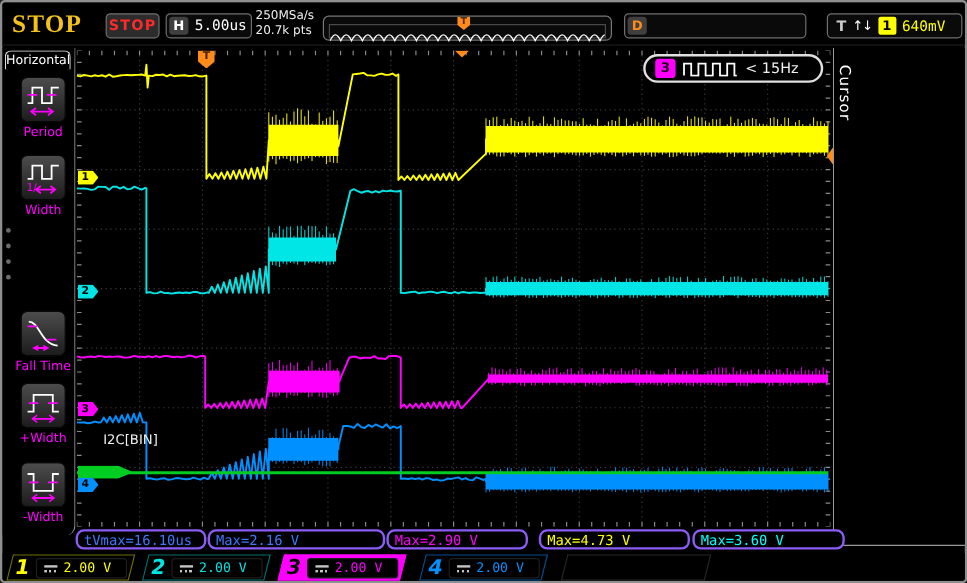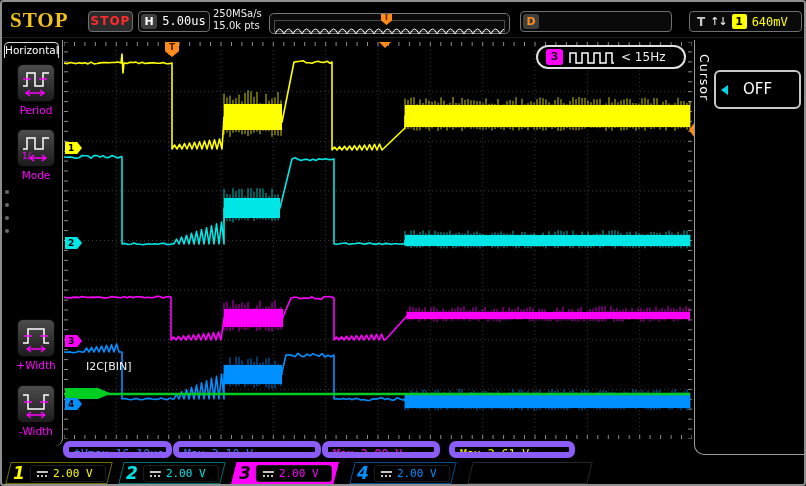--- a/index.html
+++ b/index.html
@@ -55,21 +55,21 @@
   #tag-r1 { width:21px; height:11px; font-size:8px; line-height:11px;padding-left:46px; }
   #trig-top { position:absolute; left:101px; top:0; width:14px; height:15px; background:#ff8c1a; clip-path:polygon(0 0,100% 0,100% 62%,50% 100%,0 62%); color:#4a2000; font-weight:bold; font-size:9px; text-align:center; line-height:11px; }
   #d-tri { position:absolute; left:315px; top:0; width:12px; height:6px; background:#ff8c1a; clip-path:polygon(0 0,100% 0,50% 100%); }
   #i2c-label { position:absolute; left:22px; top:318px; color:#f0f0f0; font-size:11px; }
   #badge { position:absolute; left:472px; top:3px; width:150px; height:24px; background:#000; border:2px solid #e0e0e0; border-radius:12px; display:flex; align-items:center; gap:6px; padding:0 8px; }
   #badge-ch { width:17px; height:16px; background:#ff00ff; border-radius:3px; color:#1a001a; font-weight:bold; font-size:11px; text-align:center; line-height:16px; }
   #badge-text { color:#f0f0f0; font-size:12px; white-space:nowrap; }
   #trig-level { position:absolute; left:687px; top:121px; width:16px; height:14px; background:#ff8c1a; clip-path:polygon(32% 0,100% 0,100% 100%,32% 100%,0 50%); color:#4a2000; font-weight:bold; font-size:9px; text-align:center; line-height:14px; padding-left:4px; }
 
   
-  .meas { position:absolute; top:439px; height:17px; background:#000; border:6px solid #8b5cf6; border-radius:7px; font-family:"DejaVu Sans Mono", monospace; font-size:11.5px; line-height:14px; padding-left:5px; white-space:nowrap; overflow:hidden; }
+  .meas { position:absolute; top:439px; height:17px; background:#000; border:2px solid #8b5cf6; border-radius:7px; font-family:"DejaVu Sans Mono", monospace; font-size:11.5px; line-height:14px; padding-left:5px; white-space:nowrap; overflow:hidden; }
 
   
   #chbar { position:absolute; left:0; top:459px; width:806px; height:27px; background:#000; }
   .chblk { position:absolute; top:1px; height:22px; width:102px; transform:skewX(-14deg); border:1px solid; background:#000; }
   .chblk .inner { position:absolute; left:21px; top:2px; width:76px; height:17px; background:#000; border:1px solid #1e1e1e; border-radius:3px; transform:skewX(14deg); display:flex; align-items:center; gap:5px; padding:0 6px; }
   .chnum { position:absolute; left:4px; top:0px; font-size:17px; font-weight:bold; font-style:italic; transform:skewX(14deg); }
   .coup { display:inline-block; width:11px; }
   .coup .s1 { display:block; width:11px; height:2px; background:#c4c4c4; margin-bottom:2px; }
   .coup .s2 { display:block; width:11px; height:2px; background:repeating-linear-gradient(90deg,#c4c4c4 0 2px,transparent 2px 4px); }
   .chscale { font-family:"DejaVu Sans Mono", monospace; font-size:11px; }
@@ -82,21 +82,21 @@
 
   <div id="topbar">
     <div id="brand">STOP</div>
     <div id="stop-btn">STOP</div>
     <div id="h-box" class="pillbox">
       <div class="keycap">H</div>
       <div class="val mono">5.00us</div>
     </div>
     <div id="acq">
       <div>250MSa/s</div>
-      <div>15.0k pts</div>
+      <div>20.7k pts</div>
     </div>
     <div id="posbar">
       <div id="posbar-inner">
         <svg id="squiggle" width="229" height="10">
             <path d="M0,8Q4.5,-2 9,8Q13.5,-2 18,8Q22.5,-2 27,8Q31.5,-2 36,8Q40.5,-2 45,8Q49.5,-2 54,8Q58.5,-2 63,8Q67.5,-2 72,8Q76.5,-2 81,8Q85.5,-2 90,8Q94.5,-2 99,8Q103.5,-2 108,8Q112.5,-2 117,8Q121.5,-2 126,8Q130.5,-2 135,8Q139.5,-2 144,8Q148.5,-2 153,8Q157.5,-2 162,8Q166.5,-2 171,8Q175.5,-2 180,8Q184.5,-2 189,8Q193.5,-2 198,8Q202.5,-2 207,8Q211.5,-2 216,8Q220.5,-2 225,8Q229.5,-2 234,8" stroke="#fff" stroke-width="1" fill="none"></path>
           </svg>
       </div>
       <div id="pos-tmark">T</div>
     </div>
     <div id="d-box" class="pillbox">
@@ -130,24 +130,37 @@
     <div class="sb-item" style="top:89px;">
       <span class="sb-btn">
         <svg width="30" height="30" viewBox="0 0 30 30">
           <polyline points="2,15 6,15 6,4 14,4 14,15 22,15 22,4 28,4" fill="none" stroke="#fff" stroke-width="1.5"></polyline>
           <text x="1" y="25" fill="#ff00ff" font-size="9" font-family="DejaVu Sans, sans-serif">1/</text>
           <line x1="10" y1="24" x2="24" y2="24" stroke="#ff00ff" stroke-width="1.5"></line>
           <polyline points="13,21 9,24 13,27" fill="none" stroke="#ff00ff" stroke-width="1.5"></polyline>
           <polyline points="21,21 25,24 21,27" fill="none" stroke="#ff00ff" stroke-width="1.5"></polyline>
         </svg>
       </span>
-      <span class="sb-label">Mode</span>
-    </div>
-
-
+      <span class="sb-label">Width</span>
+    </div>
+
+
+    <div class="sb-item" style="top:219px;">
+      <span class="sb-btn">
+        <svg width="30" height="30" viewBox="0 0 30 30">
+          <path d="M3,4 C12,4 13,23 27,24" fill="none" stroke="#fff" stroke-width="1.5"></path>
+          <line x1="2" y1="8" x2="10" y2="8" stroke="#ff00ff" stroke-width="1.5"></line>
+          <line x1="18" y1="19" x2="26" y2="19" stroke="#ff00ff" stroke-width="1.5"></line>
+          <line x1="8" y1="26" x2="18" y2="26" stroke="#ff00ff" stroke-width="1.5"></line>
+          <polyline points="11,24 7,26 11,28" fill="none" stroke="#ff00ff" stroke-width="1.2"></polyline>
+          <polyline points="15,24 19,26 15,28" fill="none" stroke="#ff00ff" stroke-width="1.2"></polyline>
+        </svg>
+      </span>
+      <span class="sb-label">Fall Time</span>
+    </div>
 
     <div class="sb-item" style="top:345px;">
       <span class="sb-btn">
         <svg width="30" height="30" viewBox="0 0 30 30">
           <polyline points="2,5 7,5 7,19 23,19 23,5 28,5" fill="none" stroke="#fff" stroke-width="1.5"></polyline>
           <line x1="3" y1="12" x2="11" y2="12" stroke="#ff00ff" stroke-width="1.5"></line>
           <line x1="19" y1="12" x2="27" y2="12" stroke="#ff00ff" stroke-width="1.5"></line>
           <line x1="7" y1="25" x2="23" y2="25" stroke="#ff00ff" stroke-width="1.5"></line>
           <polyline points="10,22 6,25 10,28" fill="none" stroke="#ff00ff" stroke-width="1.2"></polyline>
           <polyline points="20,22 24,25 20,28" fill="none" stroke="#ff00ff" stroke-width="1.2"></polyline>
@@ -211,29 +224,26 @@
         <polyline points="1,12 1,2 7,2 7,12 13,12 13,2 19,2 19,12 25,12 25,2 31,2 31,12 37,12 37,2 43,2 43,12 45,12" fill="none" stroke="#fff" stroke-width="1.5"></polyline>
       </svg>
       <span id="badge-text">&lt; 15Hz</span>
     </div>
   </div>
 
   <div id="trig-level">T</div>
 
   <div id="menu"></div>
   <div id="cursor-tab">Cursor</div>
-  <div id="off-btn">
-    <span id="off-tri"></span>
-    <span>OFF</span>
-  </div>
 
   <div class="meas" style="left: 61px; width: 109px; color: rgb(60, 120, 255);">tVmax=16.10us</div>
-  <div class="meas" style="left: 171px; width: 148px; color: rgb(60, 120, 255);">Max=3.10 V</div>
+  <div class="meas" style="left: 171px; width: 148px; color: rgb(60, 120, 255);">Max=2.16 V</div>
   <div class="meas" style="left: 320px; width: 118px; color: rgb(255, 0, 255);">Max=2.90 V</div>
-  <div class="meas" style="left: 447px; width: 126px; color: rgb(255, 255, 0);">Max=2.61 V</div>
+  <div class="meas" style="left: 447px; width: 126px; color: rgb(255, 255, 0);">Max=4.73 V</div>
+  <div class="meas" style="left: 575px; width: 127px; color: rgb(0, 255, 255);">Max=3.60 V</div>
 
   <div id="chbar">
     <div class="chblk" style="left:6px; border-color:#6e6e00;">
       <span class="chnum" style="color:#ffff00;">1</span>
       <span class="inner">
         <span class="coup">
             <span class="s1"></span>
             <span class="s2"></span>
           </span>
         <span class="chscale" style="color: rgb(255, 255, 0);">2.00 V</span>

